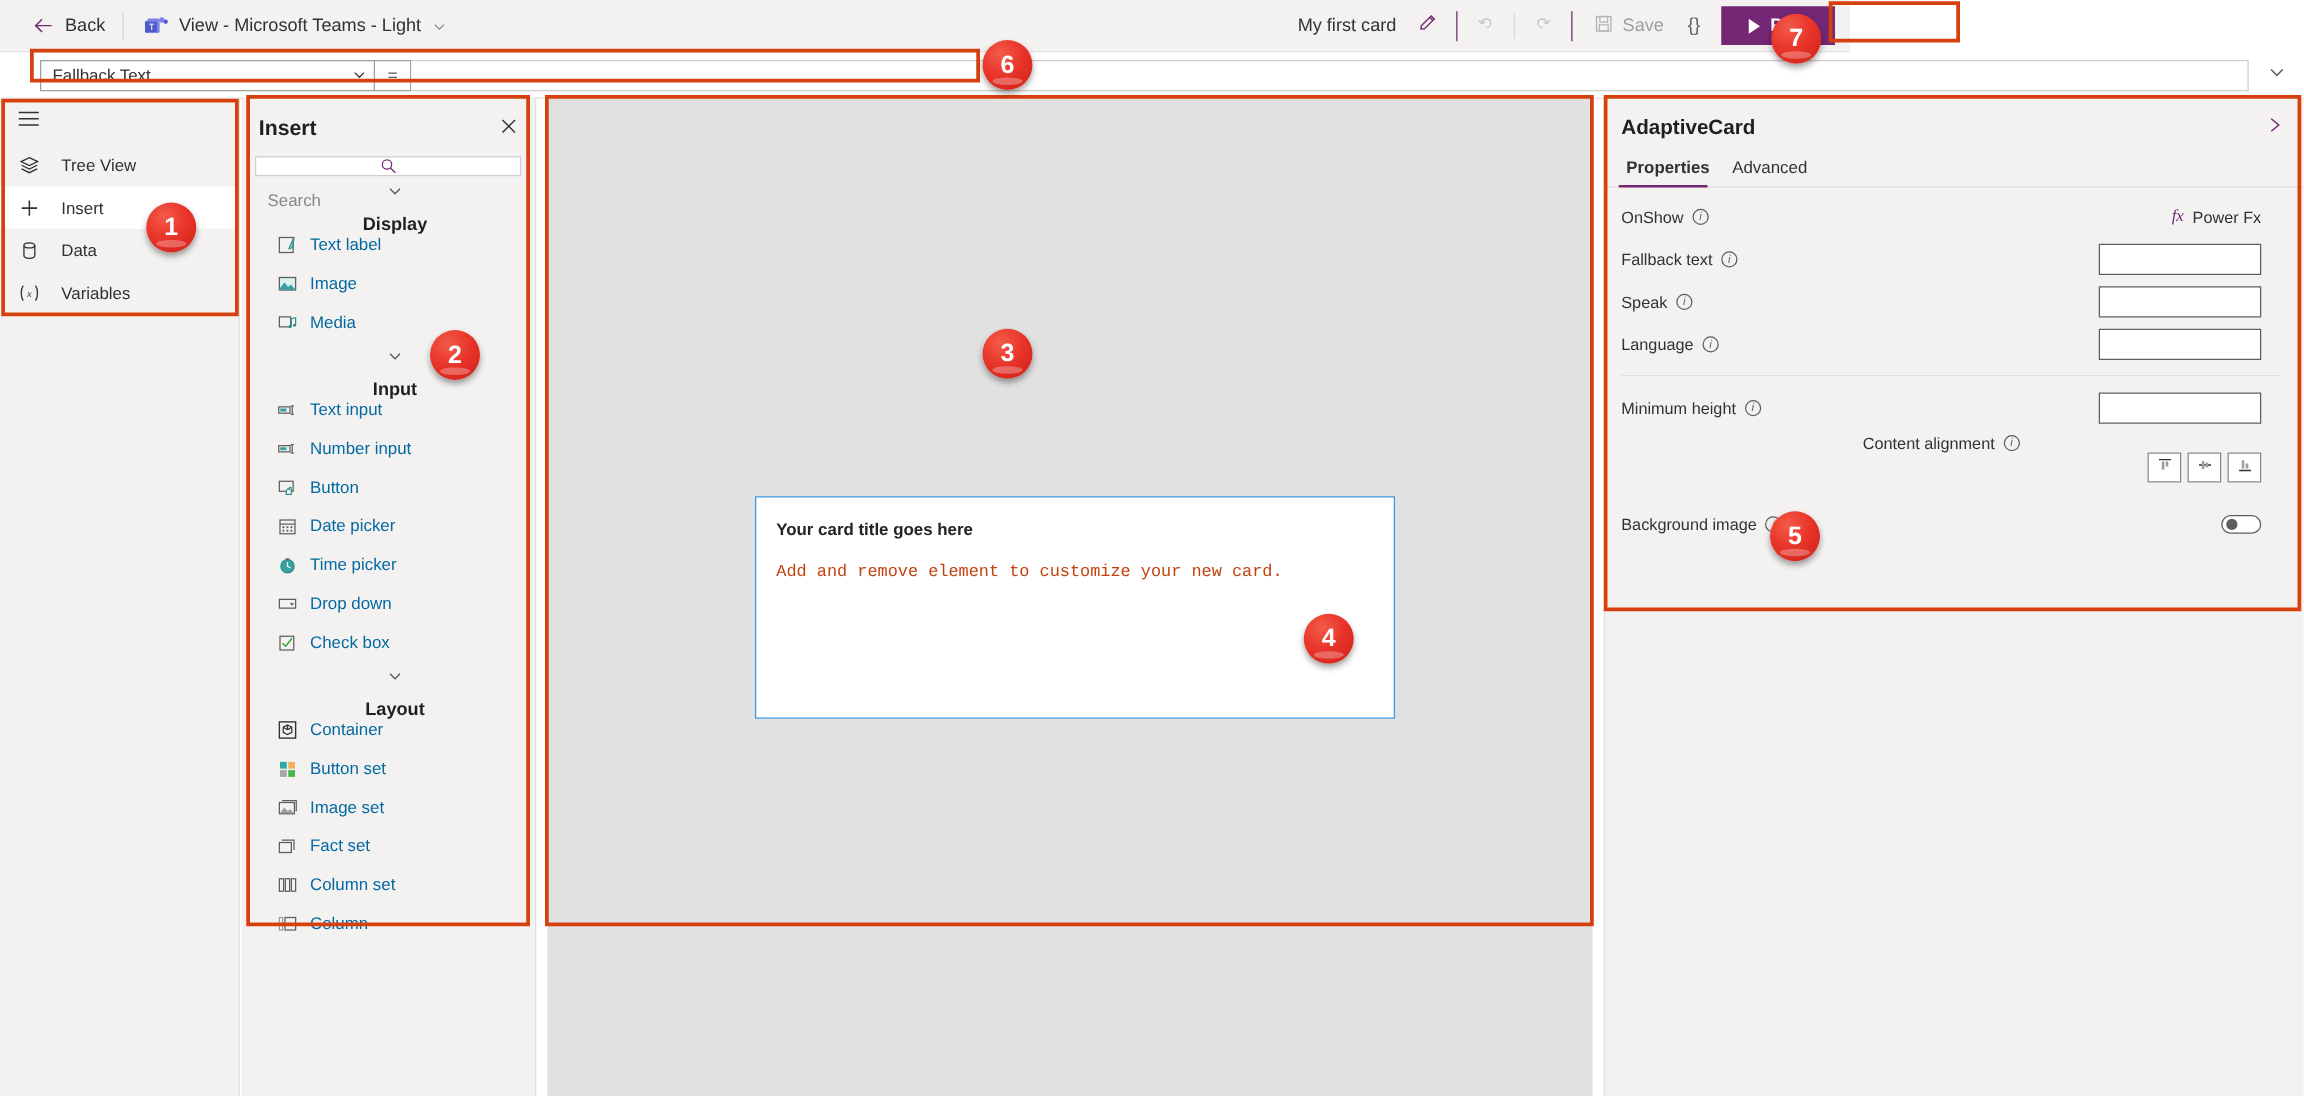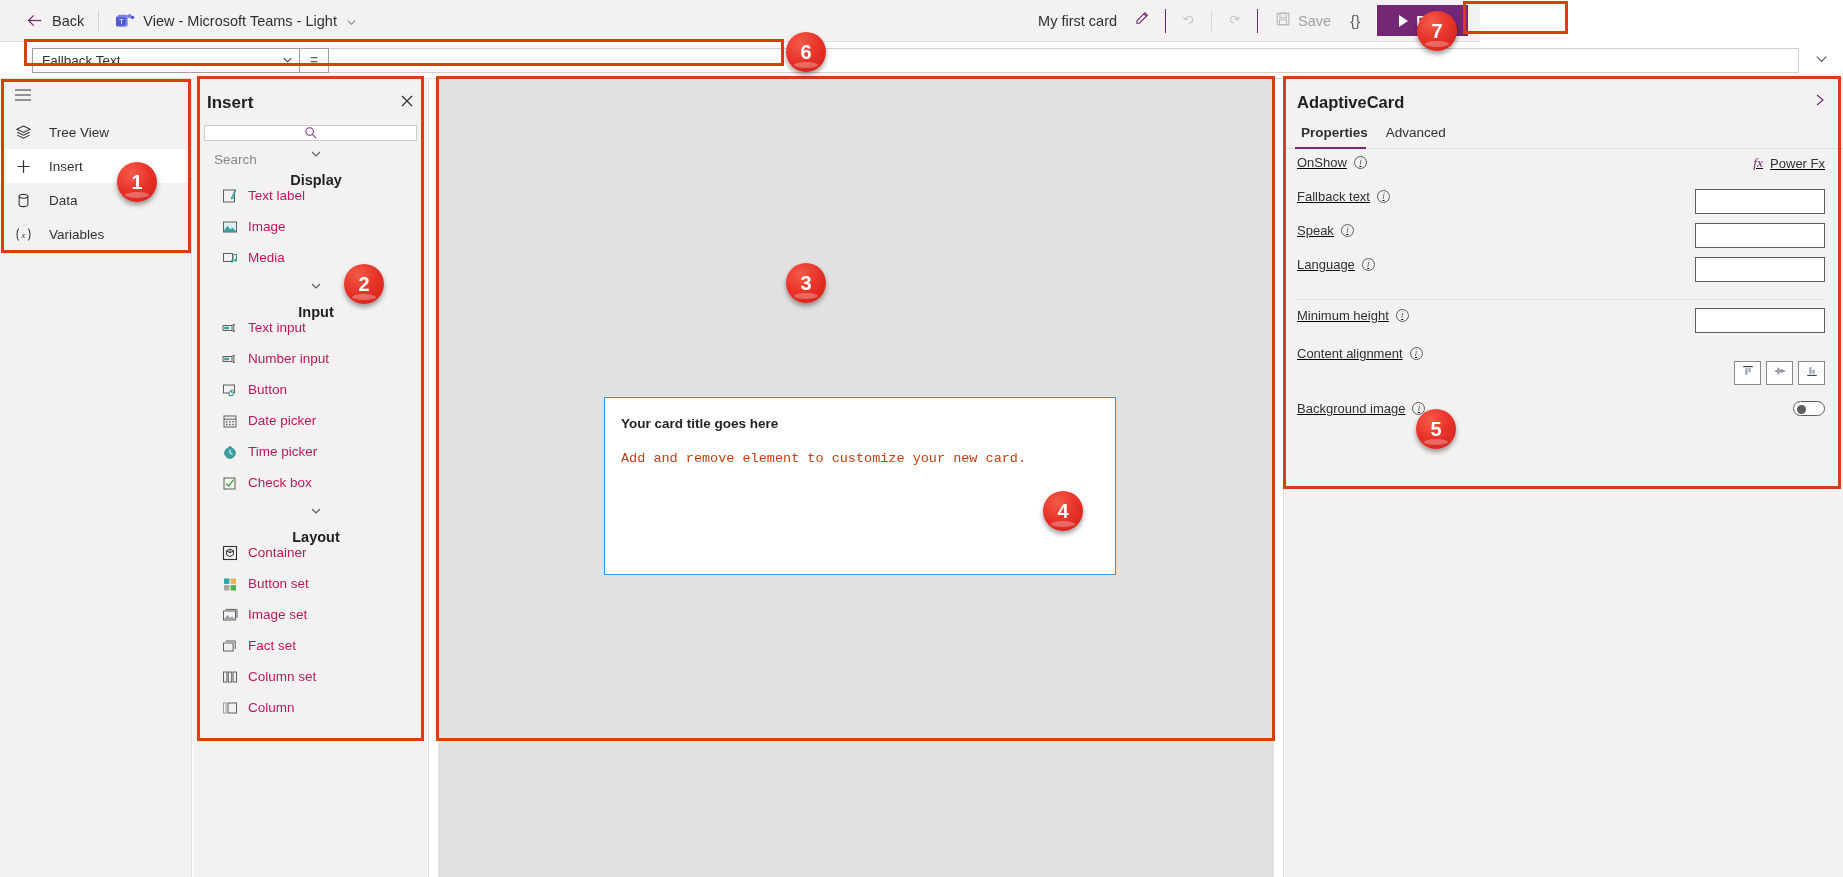--- a/index.html
+++ b/index.html
@@ -123,21 +123,21 @@
     font-family:"Liberation Sans", sans-serif; width:100%; background:transparent;
   }
   .search-wrap input::placeholder { color:#8a8886; }
   .group-head {
     display:flex; align-items:center; gap:9px;
     height:33px; padding-left:11px; margin-top:6px;
     font-size:14.5px; font-weight:bold; color:#201f1e; cursor:pointer;flex-direction:column;
   }
   .ins-item {
     display:flex; align-items:center; gap:10px;
-    height:31px; padding-left:28px; font-size:13.5px; color:#be185d; cursor:pointer;
+    height:31px; padding-left:28px; font-size:13.5px; color:#0369a1; cursor:pointer;
   }
   .ins-ico { width:17px; height:17px; display:flex; align-items:center; justify-content:center; }
 
   
   .canvas {
     position:absolute; left:438px; top:79px; width:836px; height:798px;
     background:#e1e1e1;
   }
   .card-preview {
     position:absolute; left:166px; top:318px; width:512px; height:178px;
@@ -161,21 +161,21 @@
   .tab {
     font-size:13.5px; color:#323130; padding:7px 12px 8px 6px; cursor:pointer;
     position:relative;
   }
   .tab.active { font-weight:bold; }
   .tab.active::after {
     content:""; position:absolute; left:0; right:14px; bottom:-1px;
     height:2px; background:#742774;
   }
   .prow {
-    display:flex; align-items:flex-start; min-height:34px; padding:0 18px 0 13px;text-decoration:underline;
+    display:flex; align-items:center; min-height:34px; padding:0 34px 0 13px;
   }
   .plabel { font-size:13px; color:#323130; display:flex; align-items:center; gap:7px; }
   .info-i {
     width:13px;height:13px;border:1px solid #605e5c;border-radius:50%;
     display:inline-flex;align-items:center;justify-content:center;
     font-size:9px;color:#605e5c;font-style:italic; line-height:1;
   }
   .pctl { margin-left:auto; display:flex; align-items:center; }
   .powerfx { display:flex; align-items:center; gap:7px; font-size:13px; color:#323130; cursor:pointer; }
   .fx-sym { font-style:italic; color:#742774; font-size:13.5px; font-family:"Liberation Serif", serif;}
@@ -487,20 +487,29 @@
             <circle cx="8" cy="9" r="5.3" fill="#3aa0a0" stroke="#2f8f8f" stroke-width="1"></circle>
             <path d="M8 5.6 V9 L10.4 10.4" stroke="#fff" stroke-width="1" fill="none"></path>
             <path d="M6.6 3 H9.4 M8 3 V4" stroke="#605e5c" stroke-width="1"></path>
           </svg>
       </span>
       <span>Time picker</span>
     </div>
     <div class="ins-item">
       <span class="ins-ico">
         <svg viewBox="0 0 16 16" width="16" height="16">
+            <rect x="1.5" y="4.5" width="13" height="7" fill="none" stroke="#605e5c" stroke-width="1"></rect>
+            <path d="M10.4 7.4 L11.6 8.8 L12.8 7.4" fill="none" stroke="#605e5c" stroke-width="1"></path>
+          </svg>
+      </span>
+      <span>Drop down</span>
+    </div>
+    <div class="ins-item">
+      <span class="ins-ico">
+        <svg viewBox="0 0 16 16" width="16" height="16">
             <rect x="2" y="3" width="11" height="11" fill="none" stroke="#605e5c" stroke-width="1"></rect>
             <path d="M4 8.6 L6.6 11 L11.6 4.6" fill="none" stroke="#3aa03a" stroke-width="1.2"></path>
           </svg>
       </span>
       <span>Check box</span>
     </div>
 
     <div class="group-head">
       <span>
         <svg viewBox="0 0 12 12" width="12" height="12">

